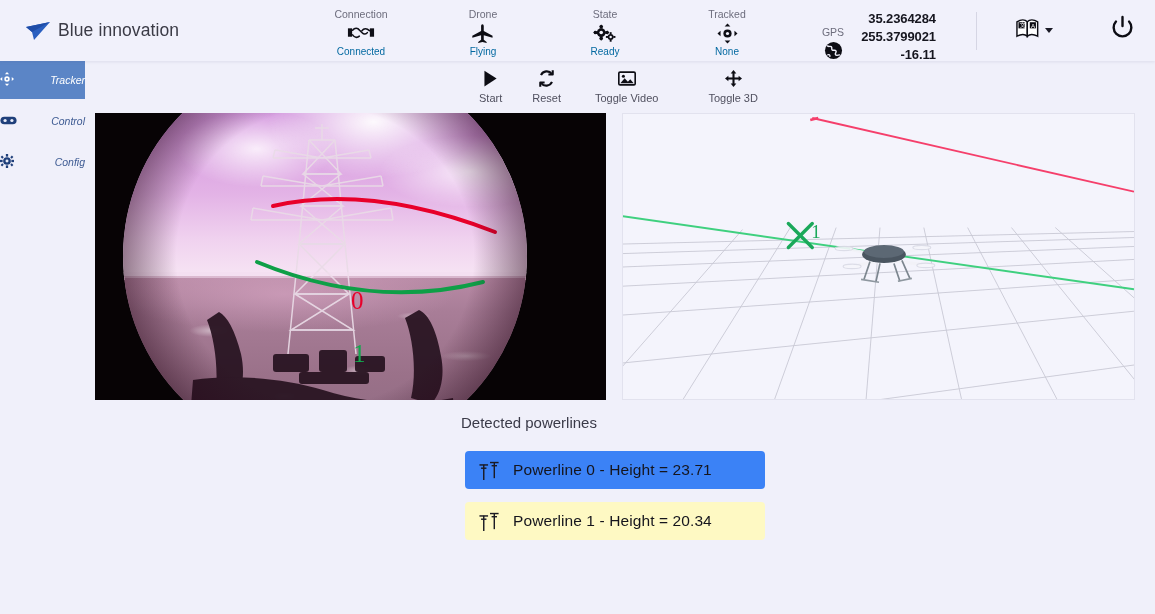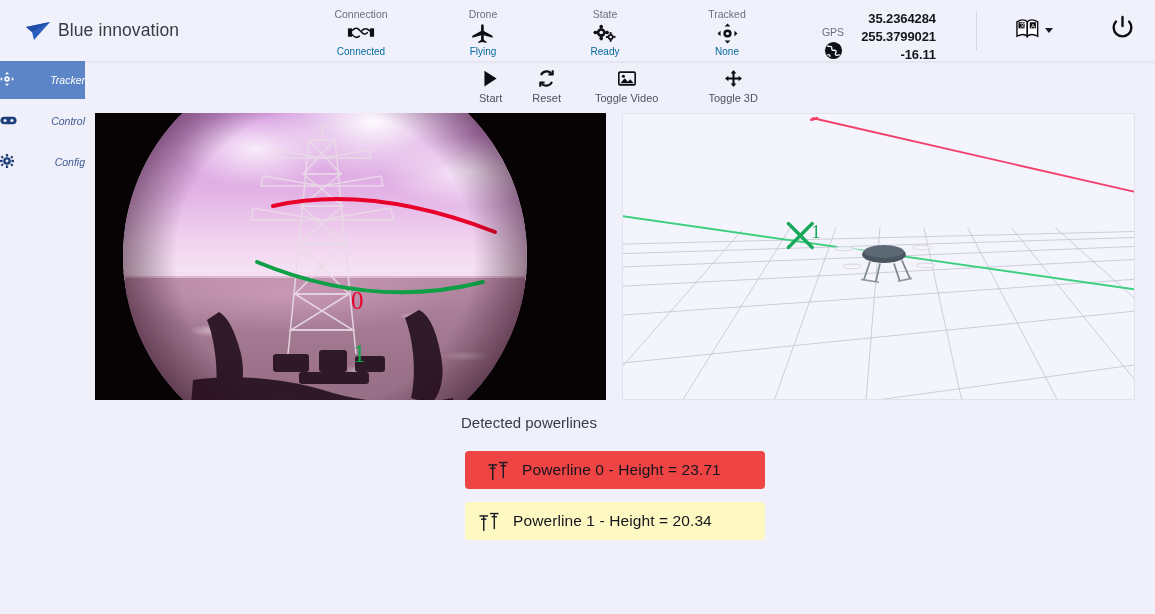--- a/index.html
+++ b/index.html
@@ -140,21 +140,21 @@
   
   .detect-title {
     position: absolute; left: 0; top: 414px; width: 962px; text-align: center;
     font-size: 15px; color: #3a3a48; margin-left: 48px;
   }
   .chip {
     position: absolute; left: 465px; width: 300px; height: 38px;
     border-radius: 4px; display: flex; align-items: center; cursor: pointer;
     color: #15151d;
   }
-  .chip-0 { top: 451px; background: #ef4444; padding-left: 9px; }
+  .chip-0 { top: 451px; background: #3b82f6; }
   .chip-1 { top: 502px; background: #fef9c3; }
   .chip-icon { width: 48px; display: flex; justify-content: center; align-items: center; }
   .chip-label { font-size: 15.5px; letter-spacing: .1px; }
 </style>
 </head>
 <body>
 
 <div id="app">
 
   <div class="header">

